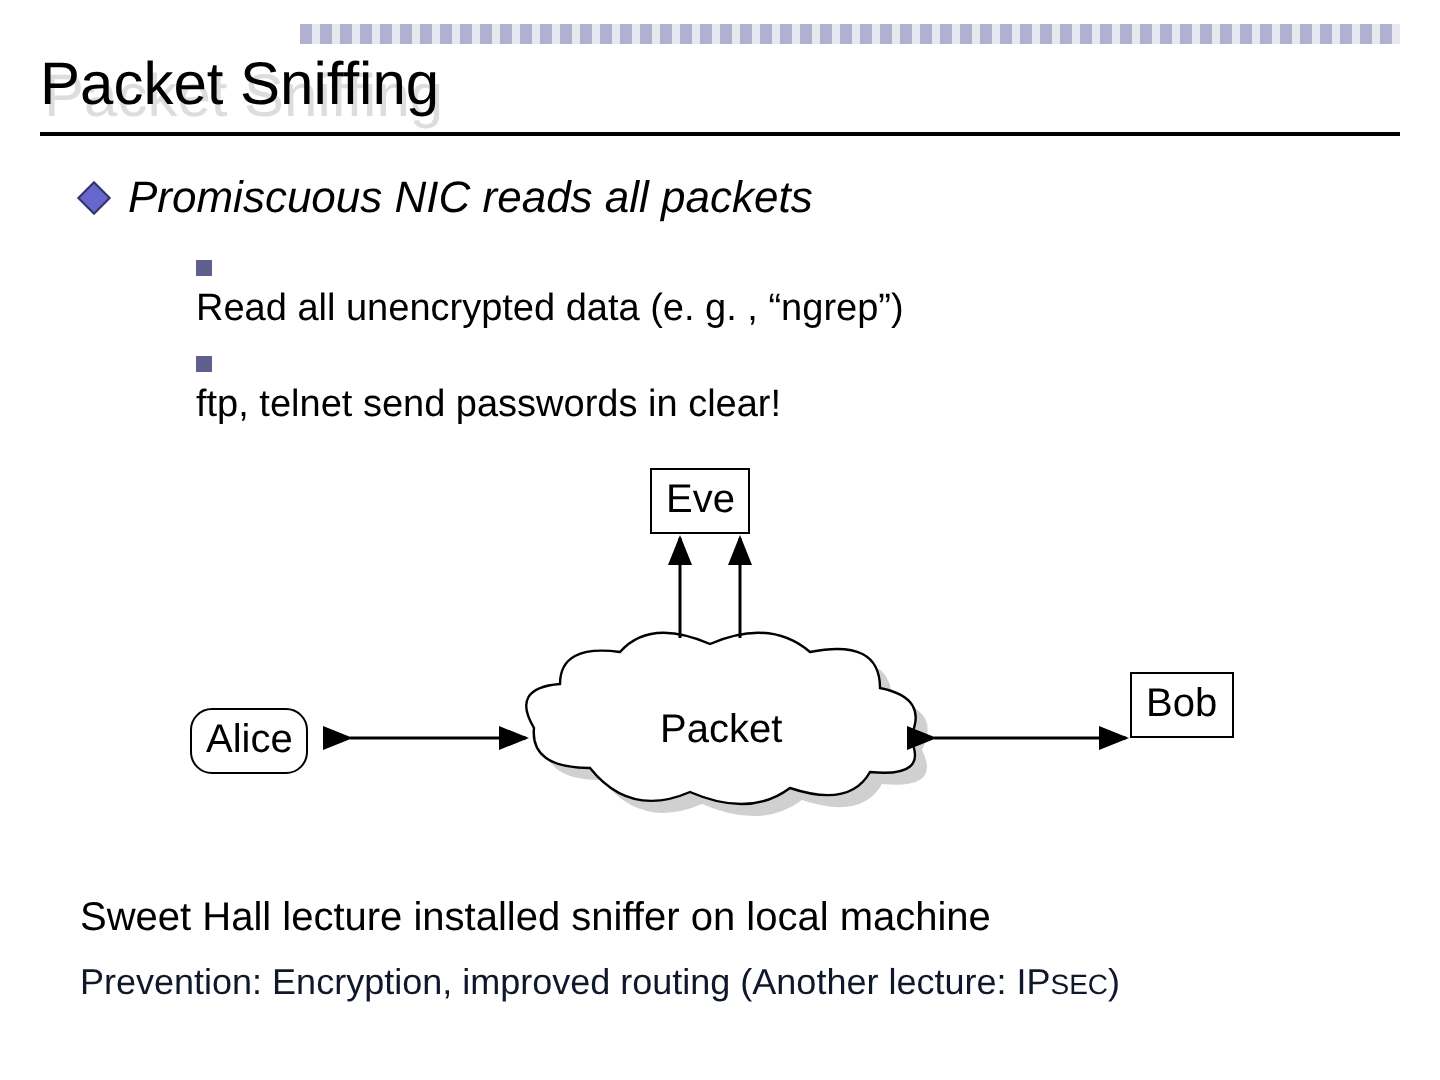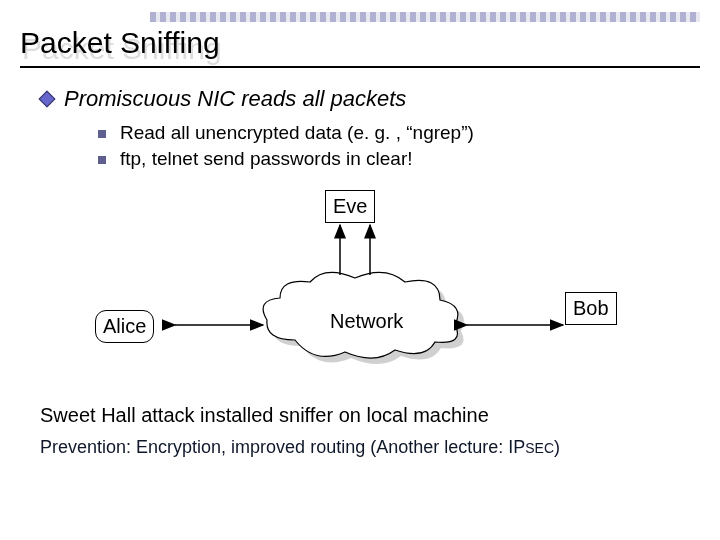--- a/index.html
+++ b/index.html
@@ -68,20 +68,21 @@
     top: 1px; left: 1px;
   }
   .lvl2 {
     font-size: 19px;
     color: #000;
     margin-left: 58px;
     display: flex;
     align-items: flex-start;
     gap: 14px;
     margin-top: 4px;
+    flex-direction: column;
   }
   .sq-bullet {
     width: 8px; height: 8px;
     background: #5f5f8f;
     display: inline-block;
     position: relative;
     top: 8px;
   }
   .diagram {
     position: relative;
@@ -161,20 +162,20 @@
       </defs>
       <line x1="130" y1="135" x2="218" y2="135" stroke="#000" stroke-width="1.5" marker-end="url(#ah)" marker-start="url(#ah)"></line>
       <line x1="422" y1="135" x2="518" y2="135" stroke="#000" stroke-width="1.5" marker-end="url(#ah)" marker-start="url(#ah)"></line>
       <line x1="295" y1="85" x2="295" y2="35" stroke="#000" stroke-width="1.5" marker-end="url(#ah)"></line>
       <line x1="325" y1="85" x2="325" y2="35" stroke="#000" stroke-width="1.5" marker-end="url(#ah)"></line>
     </svg>
 
     <div class="box eve">Eve</div>
     <div class="box alice">Alice</div>
     <div class="box bob">Bob</div>
-    <div class="network-label">Network</div>
+    <div class="network-label">Packet</div>
   </div>
 </div>
 
-<div class="footer1">Sweet Hall attack installed sniffer on local machine</div>
+<div class="footer1">Sweet Hall lecture installed sniffer on local machine</div>
 <div class="footer2">
   <span>Prevention:  Encryption, improved routing (Another lecture: IP</span><span class="smallcaps">SEC</span><span>)</span>
 </div>
 
 </body></html>

